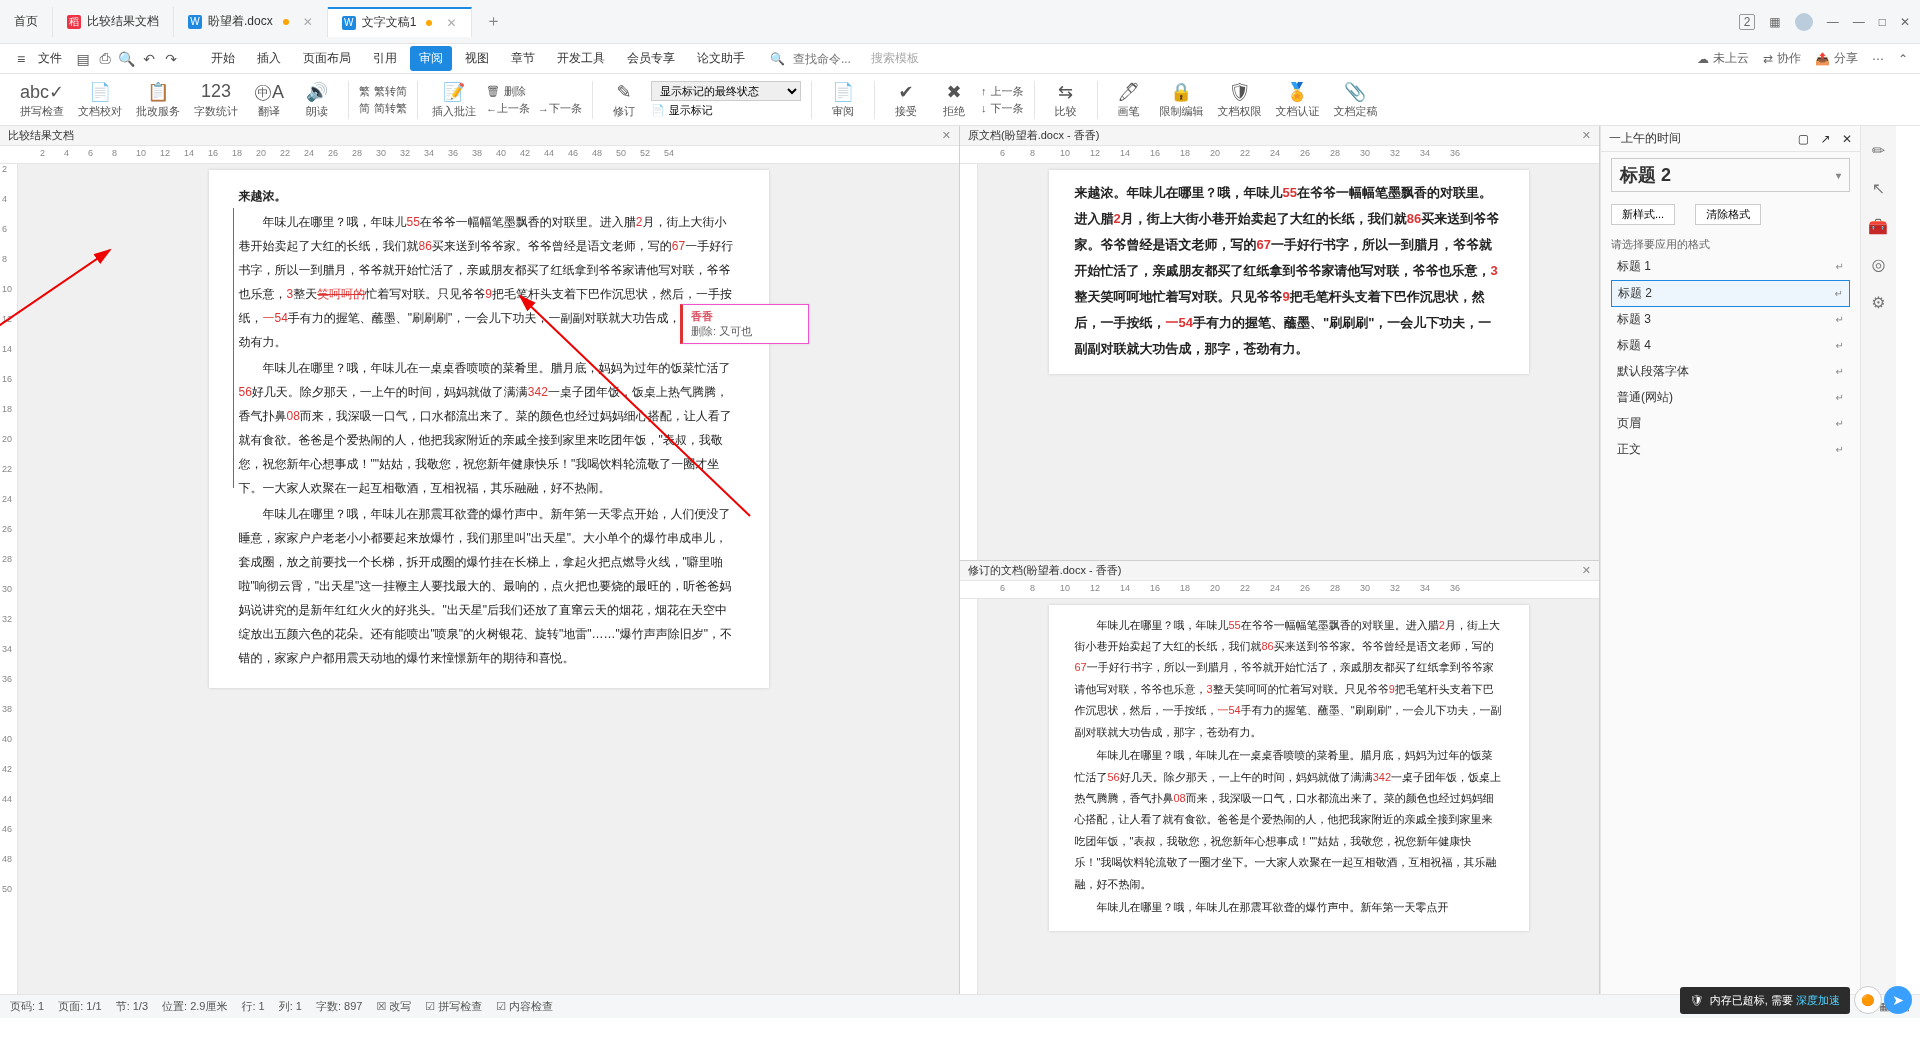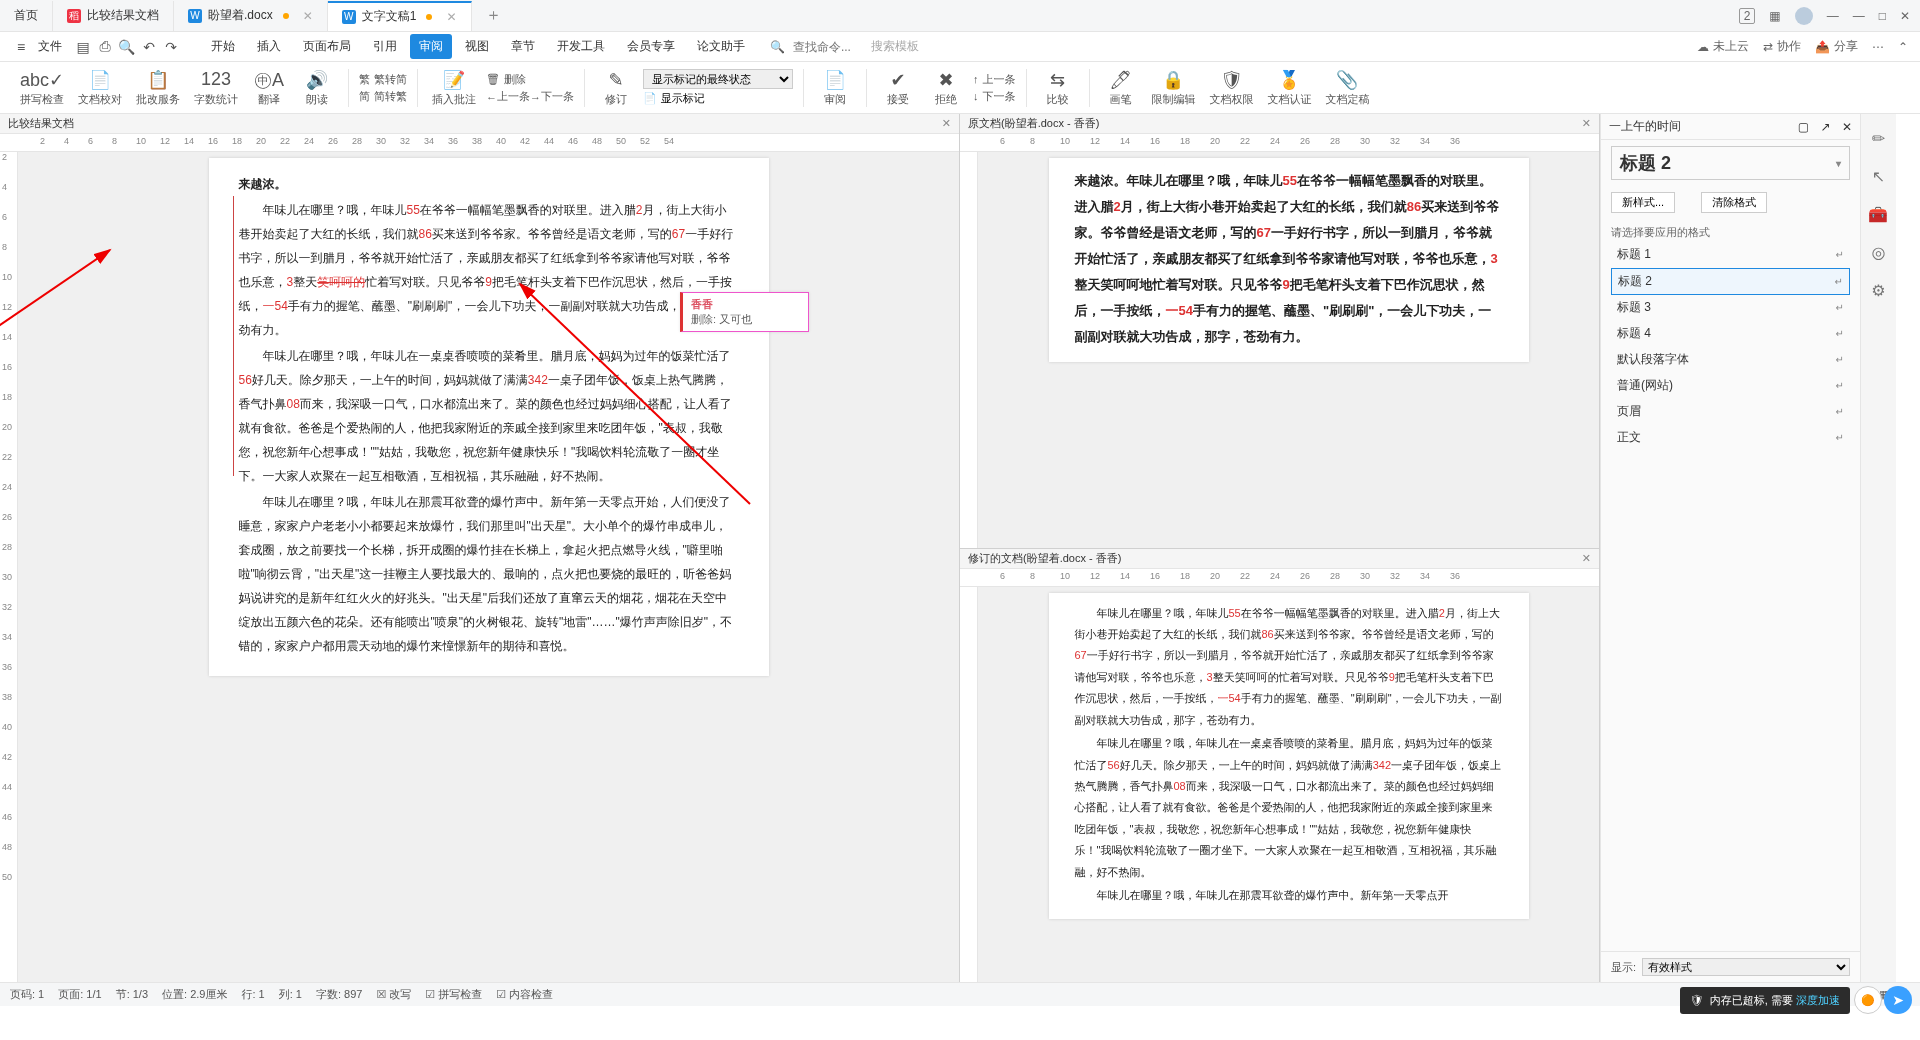--- a/index.html
+++ b/index.html
@@ -1,19 +1,19 @@
 <!DOCTYPE html>
 <html><head>
 <meta charset="utf-8">
 <style>
 * { margin: 0; padding: 0; box-sizing: border-box; font-family: "Microsoft YaHei", sans-serif; }
 body { width: 1920px; height: 1040px; background: #fff; overflow: hidden; position: relative; font-size: 12px; }
 
 
-.titlebar { height: 32px; background: #f5f6f7; display: flex; align-items: center; border-bottom: 1px solid #e5e5e5; }
+.titlebar { height: 44px; background: #f5f6f7; display: flex; align-items: center; border-bottom: 1px solid #e5e5e5; }
 .tab { height: 30px; padding: 0 14px; display: flex; align-items: center; gap: 6px; font-size: 12px; color: #333; cursor: pointer; border-right: 1px solid #e5e5e5; }
 .tab.active { background: #fff; border-top: 2px solid #1e89e0; }
 .tab .ticon { width: 14px; height: 14px; display: inline-flex; align-items: center; justify-content: center; border-radius: 2px; font-size: 10px; color: #fff; }
 .tab .dot { margin-left: 4px; width: 6px; height: 6px; border-radius: 50%; background: #ffa500; }
 .tab .newtab { font-size: 16px; color: #888; }
 .spacer { flex: 1; }
 .win-btns { display: flex; gap: 14px; padding-right: 10px; align-items: center; }
 .win-btns span { font-size: 12px; color: #666; cursor: pointer; }
 
 
@@ -63,21 +63,21 @@
 
 .right-col { flex: 1; display: flex; }
 .right-docs { width: 640px; display: flex; flex-direction: column; border-right: 1px solid #d0d0d0; }
 .sub-pane { flex: 1; display: flex; flex-direction: column; border-bottom: 1px solid #d0d0d0; }
 
 
 .styles-panel { width: 260px; background: #fafafa; border-left: 1px solid #e5e5e5; display: flex; flex-direction: column; }
 .styles-panel .sp-head { display: flex; align-items: center; justify-content: space-between; padding: 4px 8px; font-size: 12px; color: #333; border-bottom: 1px solid #e5e5e5; }
 .styles-panel .sp-current { padding: 6px 10px; }
 .styles-panel .sp-current .cur-style { font-size: 18px; font-weight: bold; color: #333; border: 1px solid #ccc; padding: 4px 8px; display: flex; justify-content: space-between; align-items: center; }
-.styles-panel .sp-btns { display: flex; gap: 26px; padding: 6px 10px; }
+.styles-panel .sp-btns { display: flex; gap: 20px; padding: 6px 10px; }
 .styles-panel .sp-btns button { font-size: 11px; padding: 2px 10px; border: 1px solid #ccc; background: #fff; cursor: pointer; }
 .styles-panel .sp-hint { font-size: 11px; color: #666; padding: 6px 10px 2px; }
 .styles-panel .style-list { flex: 1; overflow-y: auto; padding: 0 10px; }
 .styles-panel .style-item { font-size: 12px; padding: 4px 6px; border-bottom: 1px dotted transparent; display:flex; justify-content:space-between; align-items:center; cursor:pointer; color:#333; }
 .styles-panel .style-item.sel { border: 1px solid #1e89e0; background: #eef6fd; }
 .styles-panel .style-item .ret { font-size: 10px; color: #888; }
 .styles-panel .sp-foot { padding: 6px 10px; border-top: 1px solid #e5e5e5; font-size: 11px; color: #555; display: flex; align-items: center; gap: 6px; }
 
 
 .side-tools { width: 36px; background: #f5f5f5; border-left: 1px solid #e5e5e5; display: flex; flex-direction: column; align-items: center; gap: 18px; padding-top: 14px; }
@@ -223,21 +223,21 @@
   <div class="rb-sep"></div>
   <div class="rb-group">
       <span class="rb-ico">📝</span>
       <span class="rb-lbl">插入批注</span>
     </div>
   <div class="rb-stack">
     <div class="row">
         <span>🗑</span>
         <span>删除</span>
       </div>
-    <div class="row" style="gap:0">
+    <div class="row" style="gap:8px">
       <span><span>←</span><span>上一条</span></span>
       <span><span>→</span><span>下一条</span></span>
     </div>
   </div>
   <div class="rb-sep"></div>
   <div class="rb-group">
       <span class="rb-ico">✎</span>
       <span class="rb-lbl">修订</span>
     </div>
   <div class="rb-select">
@@ -521,24 +521,20 @@
           </div>
           <div class="style-item">
             <span>页眉</span>
             <span class="ret">↵</span>
           </div>
           <div class="style-item">
             <span>正文</span>
             <span class="ret">↵</span>
           </div>
         </div>
-      <div class="sp-foot">
-        <span>显示:</span>
-        <select style="flex:1;border:1px solid #ccc;font-size:11px;padding:1px"><option>有效样式</option></select>
-      </div>
     </div>
 
     <div class="side-tools">
       <span class="st-ico">✏</span>
       <span class="st-ico">↖</span>
       <span class="st-ico">🧰</span>
       <span class="st-ico">◎</span>
       <span class="st-ico">⚙</span>
     </div>
   </div>

